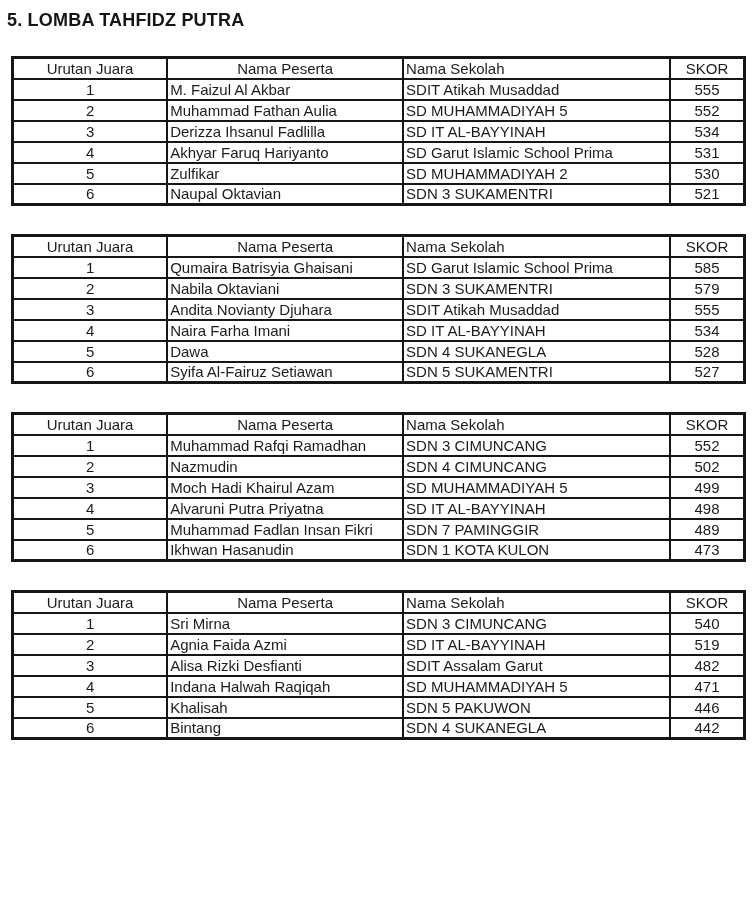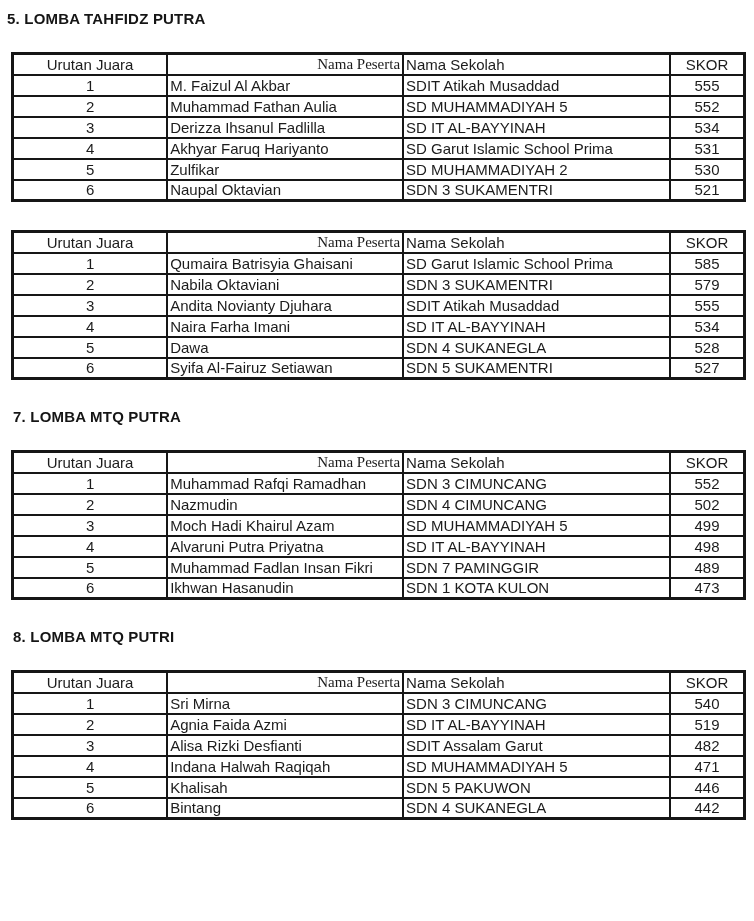--- a/index.html
+++ b/index.html
@@ -9,21 +9,21 @@
     background: #ffffff;
     width: 754px;
   }
   body {
     font-family: "Liberation Sans", sans-serif;
     color: #1a1a1a;
     padding: 10px 0 4px 7px;
   }
   .section { margin: 0; }
   .section-title {
-    font-size: 15px;
+    font-size: 18px;
     font-weight: bold;
     margin: 0 0 25px 0;
     letter-spacing: 0.2px;
     color: #151515;
   }
   .section.indented .section-title { margin-left: 6px; }
   .section + .section { margin-top: 28px; }
   table.results {
     border-collapse: collapse;
     table-layout: fixed;
@@ -36,21 +36,21 @@
     border: 2px solid #161616;
     font-size: 15px;
     font-weight: normal;
     height: 21px;
     padding: 0 2px;
     overflow: hidden;
     white-space: nowrap;
     color: #1c1c1c;
   }
   th.col-rank   { width: 135px; text-align: center; }
-  th.col-name   { width: 206px; text-align: right; font-family: Liberation Serif, serif; }
+  th.col-name   { width: 206px; text-align: center; }
   th.col-school { width: 233px; text-align: left; margin-top: 48px; }
   th.col-score  { width: 65px;  text-align: center; }
   td.cell-rank   { text-align: center; }
   td.cell-name   { text-align: left; padding-left: 3px; }
   td.cell-school { text-align: left; padding-left: 3px; }
   td.cell-score  { text-align: center; }
 </style>
 </head>
 <body>
 
@@ -152,21 +152,20 @@
             <td class="cell-rank">6</td>
             <td class="cell-name">Syifa Al-Fairuz Setiawan</td>
             <td class="cell-school">SDN 5 SUKAMENTRI</td>
             <td class="cell-score">527</td>
           </tr>
         </tbody>
     </table>
   </div>
 
   <div class="section indented">
-    <div class="section-title">7. LOMBA MTQ PUTRA</div>
     <table class="results">
       <thead>
         <tr>
           <th class="col-rank">Urutan Juara</th>
           <th class="col-name">Nama Peserta</th>
           <th class="col-school">Nama Sekolah</th>
           <th class="col-score">SKOR</th>
         </tr>
       </thead>
       <tbody>
@@ -204,21 +203,20 @@
             <td class="cell-rank">6</td>
             <td class="cell-name">Ikhwan Hasanudin</td>
             <td class="cell-school">SDN 1 KOTA KULON</td>
             <td class="cell-score">473</td>
           </tr>
         </tbody>
     </table>
   </div>
 
   <div class="section indented">
-    <div class="section-title">8. LOMBA MTQ PUTRI</div>
     <table class="results">
       <thead>
         <tr>
           <th class="col-rank">Urutan Juara</th>
           <th class="col-name">Nama Peserta</th>
           <th class="col-school">Nama Sekolah</th>
           <th class="col-score">SKOR</th>
         </tr>
       </thead>
       <tbody>

